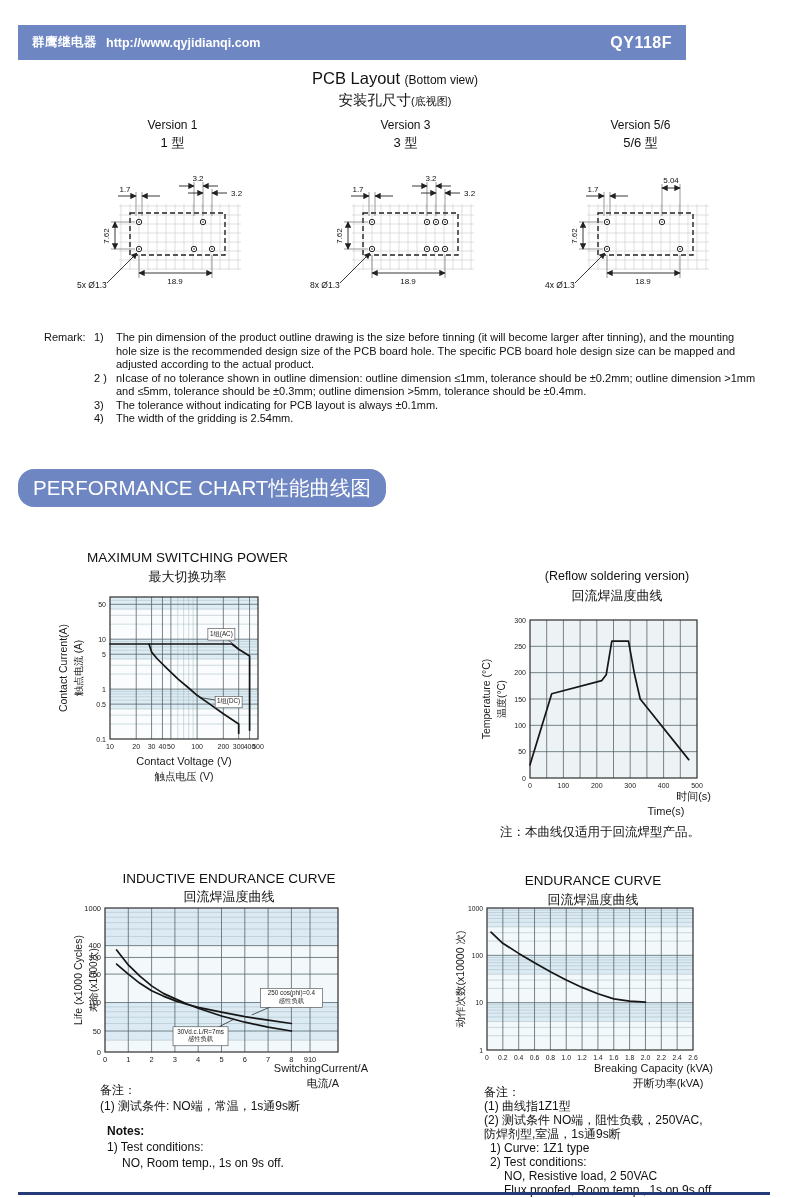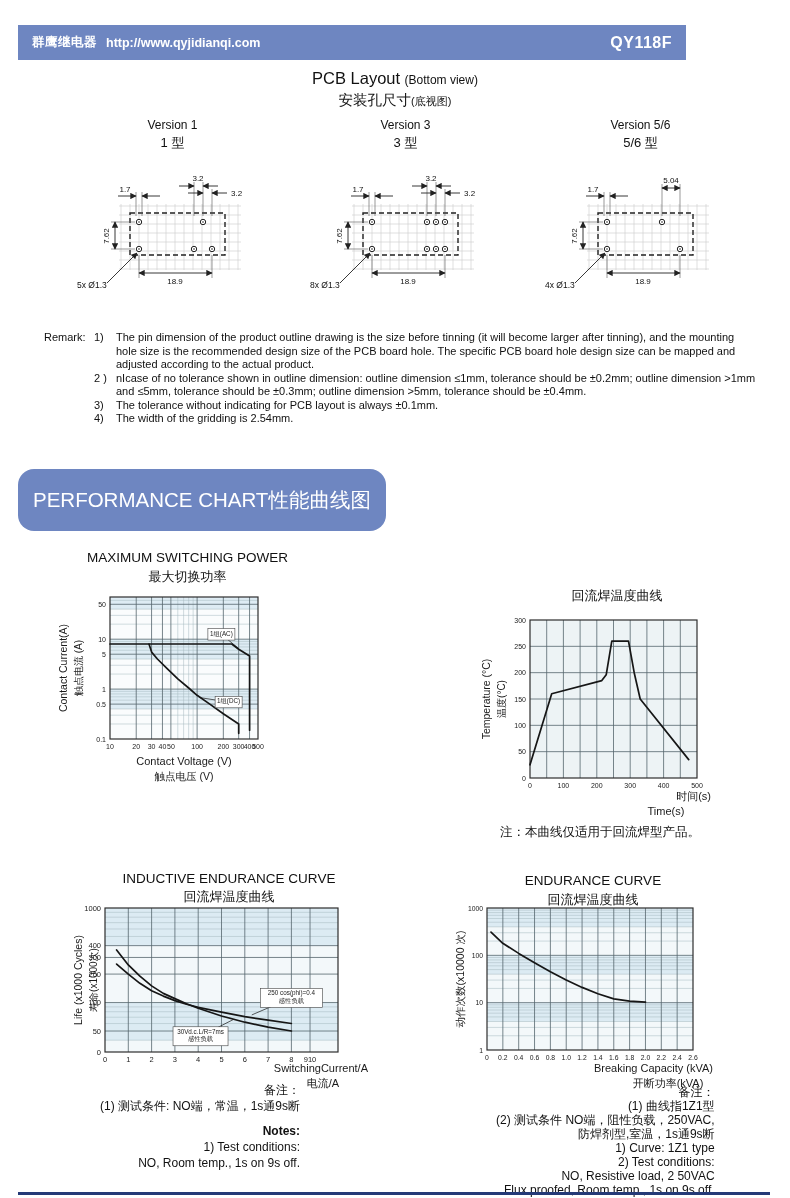--- a/index.html
+++ b/index.html
@@ -17,27 +17,27 @@
   .pcb-title .cnsmall{font-size:11px;}
   .ver{top:118px;width:235px;text-align:center;}
   .ver .vname{font-size:12px;}
   .ver .vcn{font-size:13px;margin-top:2px;}
   .ver svg{margin-top:14px;}
   .remark{left:44px;top:331px;width:714px;font-size:11px;line-height:13.5px;}
   .r-row{display:flex;}
   .r-label{width:50px;flex:none;}
   .r-marker{width:22px;flex:none;}
   .r-text{flex:1;}
-  .pill{left:18px;top:469px;height:30px;line-height:30px;padding:16px 15px;background:#6e86c1;color:#fff;font-size:20.5px;border-radius:16px;display:inline-block;}
+  .pill{left:18px;top:469px;height:30px;line-height:30px;padding:4px 15px;background:#6e86c1;color:#fff;font-size:20.5px;border-radius:16px;display:inline-block;}
   .ct{text-align:center;}
   .ct-en{font-size:13.5px;}
   .ct-sub{font-size:12.5px;}
   .ct-cn{font-size:13px;}
   .note-cn{font-size:12.5px;}
-  .notes{font-size:12px;line-height:16px;text-align:right;}
+  .notes{font-size:12px;line-height:16px;}
   .notes .bold{font-weight:bold;}
   .ind1{margin-left:16px;}
   .ind2{}
   .footer-line{left:18px;top:1192px;width:752px;height:3px;background:#253a77;}
 </style>
 </head>
 <body>
 
 <div class="page">
 
@@ -282,20 +282,21 @@
       <span class="r-marker">4)</span>
       <span class="r-text">The width of the gridding is 2.54mm.</span>
     </div>
   </div>
 
   <div class="abs pill">PERFORMANCE CHART性能曲线图</div>
 
   <div class="abs ct ct-en" style="left:25px;top:550px;width:325px;">MAXIMUM SWITCHING POWER</div>
   <div class="abs ct ct-cn" style="left:25px;top:568px;width:325px;">最大切换功率</div>
 
+  <div class="abs ct ct-sub" style="left:450px;top:569px;width:334px;">(Reflow soldering version)</div>
   <div class="abs ct ct-cn" style="left:450px;top:587px;width:334px;">回流焊温度曲线</div>
 
   <div class="abs ct ct-en" style="left:34px;top:871px;width:390px;">INDUCTIVE ENDURANCE CURVE</div>
   <div class="abs ct ct-cn" style="left:34px;top:888px;width:390px;">回流焊温度曲线</div>
 
   <div class="abs ct ct-en" style="left:440px;top:873px;width:306px;">ENDURANCE CURVE</div>
   <div class="abs ct ct-cn" style="left:440px;top:891px;width:306px;">回流焊温度曲线</div>
 
   <svg id="chart-0" class="abs" width="333" height="212" viewBox="0 0 333 212" style="left: 37px; top: 585px;">
       <rect x="73" y="12" width="148" height="142" fill="#fafcfd"></rect>

